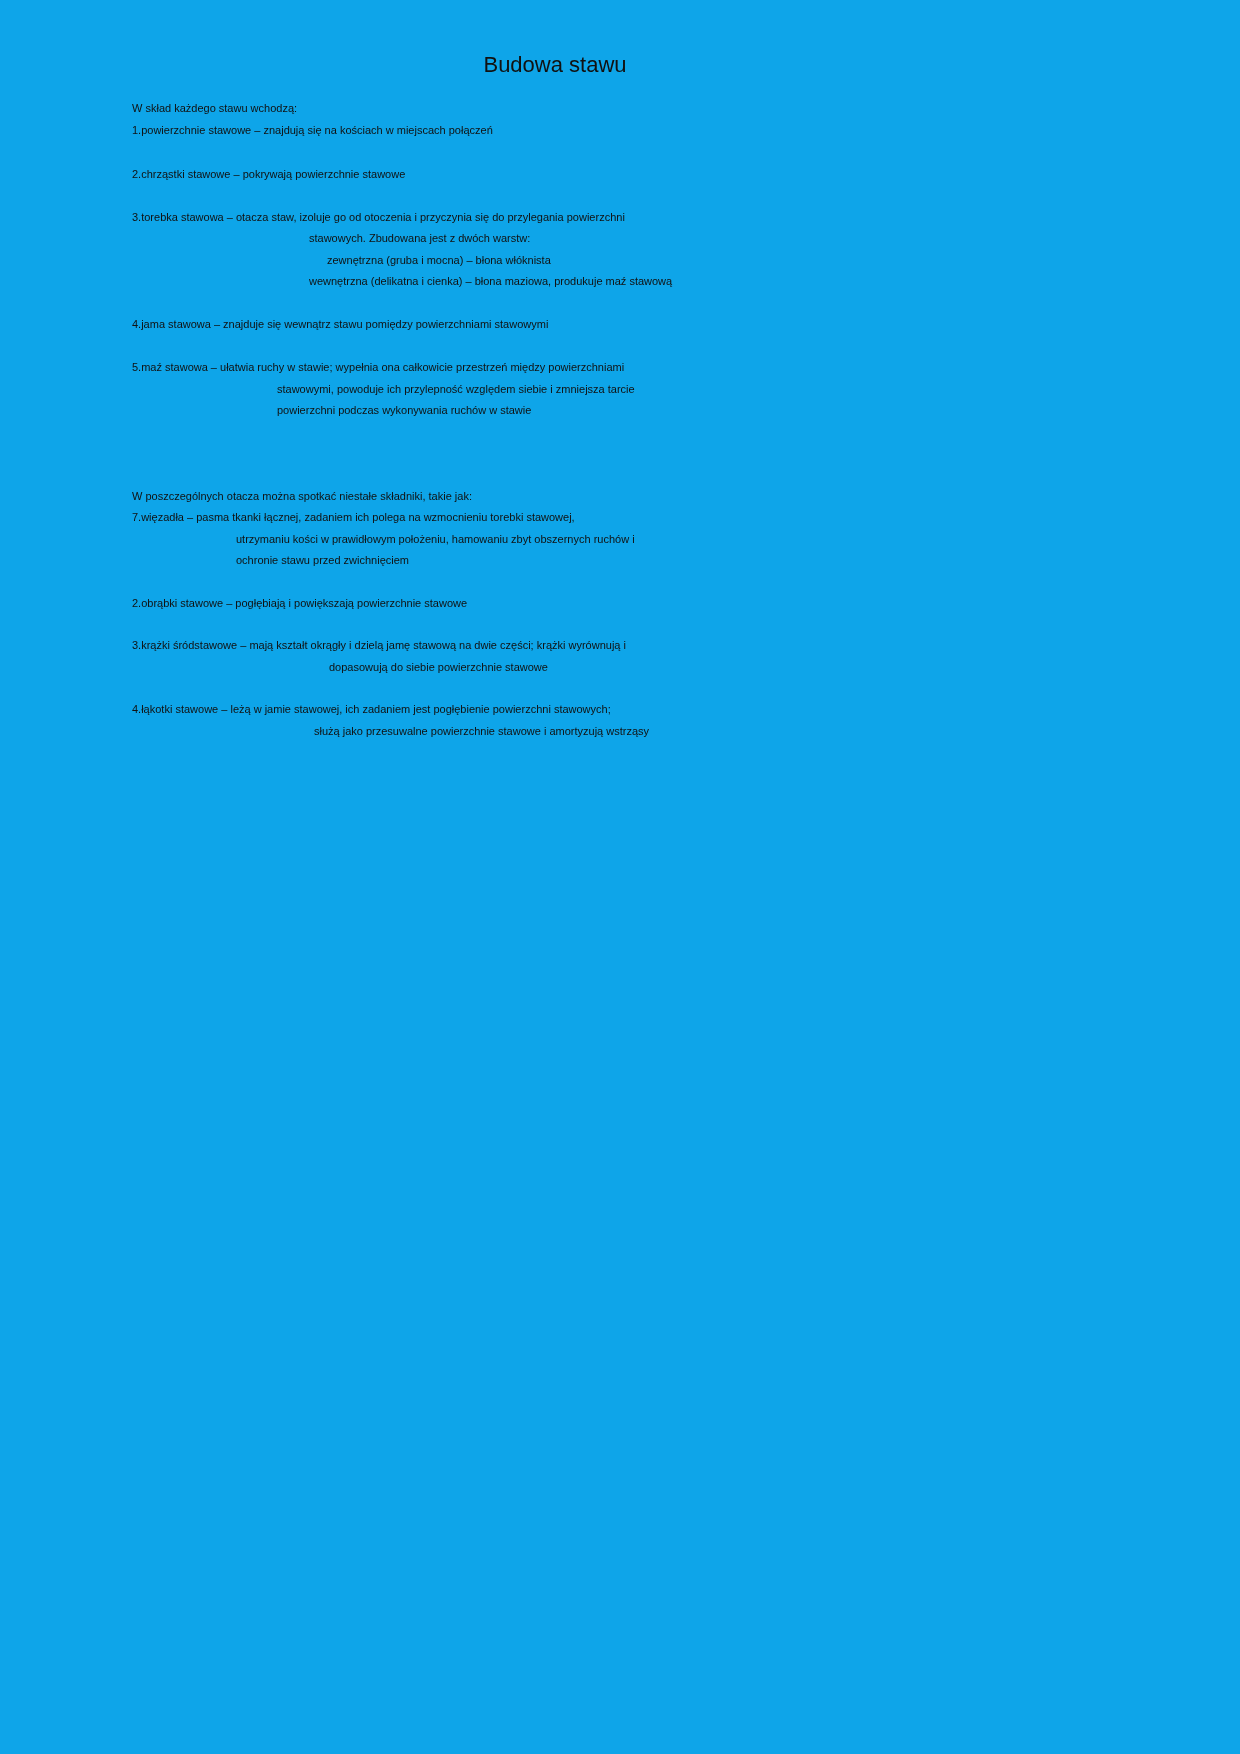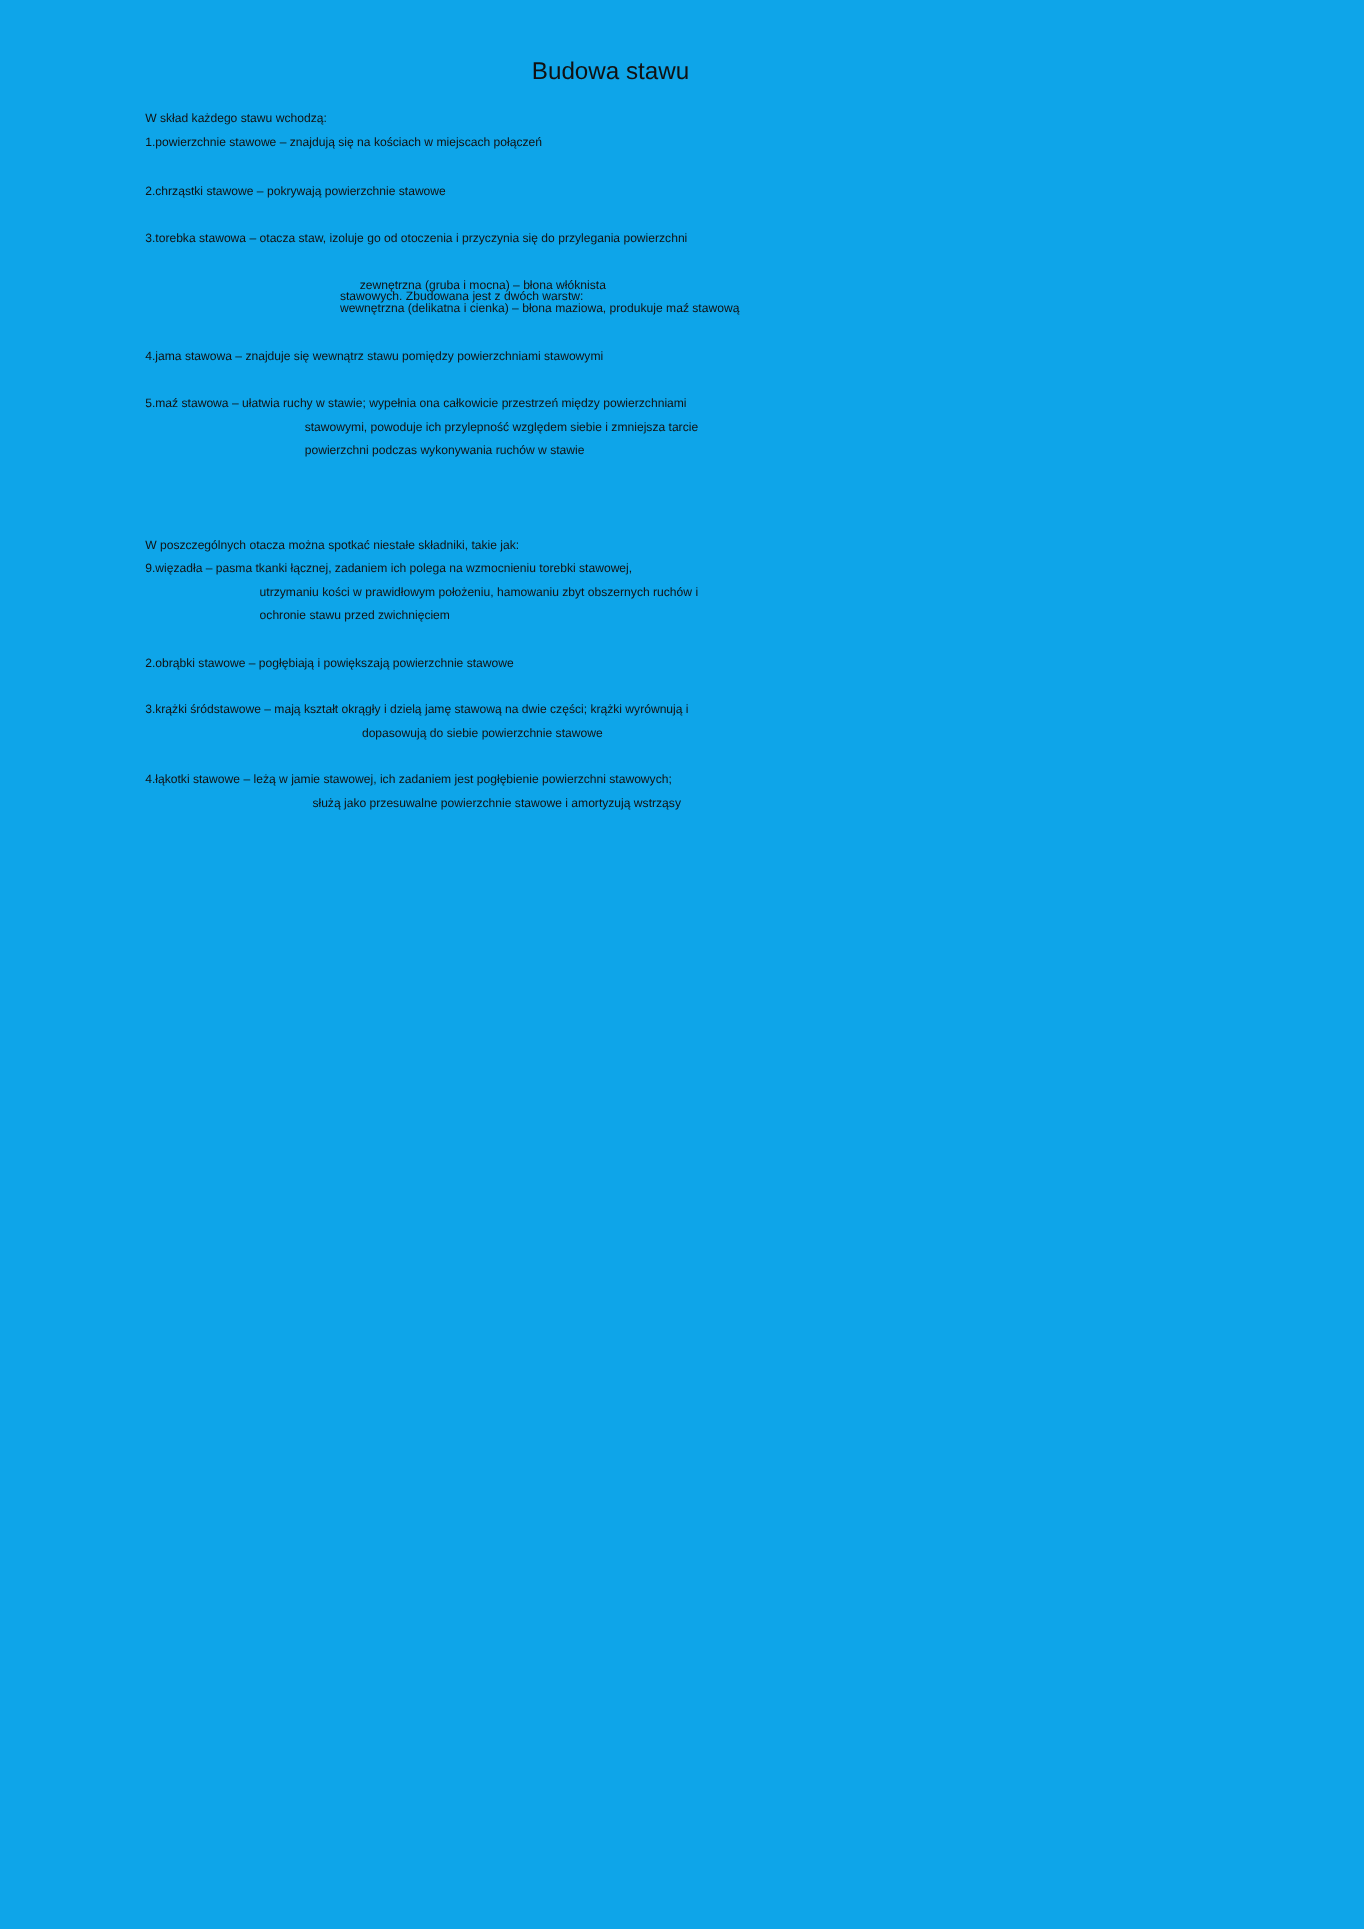--- a/index.html
+++ b/index.html
@@ -55,53 +55,53 @@
     <div>
       <p class="line x0" style="top:119px;">1.powierzchnie stawowe – znajdują się na kościach w miejscach połączeń</p>
     </div>
 
     <div>
       <p class="line x0" style="top:163px;">2.chrząstki stawowe – pokrywają powierzchnie stawowe</p>
     </div>
 
     <div>
       <p class="line x0" style="top:206px;">3.torebka stawowa – otacza staw, izoluje go od otoczenia i przyczynia się do przylegania powierzchni</p>
-      <p class="line" style="top:227px; left:309px;margin-top:32px;">stawowych. Zbudowana jest z dwóch warstw:</p>
+      <p class="line" style="top:227px; left:309px;">stawowych. Zbudowana jest z dwóch warstw:</p>
       <p class="line" style="top:249px; left:327px;text-align:right;">zewnętrzna (gruba i mocna) – błona włóknista</p>
       <p class="line" style="top:270px; left:309px;">wewnętrzna (delikatna i cienka) – błona maziowa, produkuje maź stawową</p>
     </div>
 
     <div>
       <p class="line x0" style="top:313px;">4.jama stawowa – znajduje się wewnątrz stawu pomiędzy powierzchniami stawowymi</p>
     </div>
 
     <div>
       <p class="line x0" style="top:356px;">5.maź stawowa – ułatwia ruchy w stawie; wypełnia ona całkowicie przestrzeń między powierzchniami</p>
       <p class="line" style="top:378px; left:277px;text-align:center;">stawowymi, powoduje ich przylepność względem siebie i zmniejsza tarcie</p>
       <p class="line" style="top:399px; left:277px;">powierzchni podczas wykonywania ruchów w stawie</p>
     </div>
   </div>
 
   <div>
     <p class="line x0" style="top:485px;">W poszczególnych otacza można spotkać niestałe składniki, takie jak:</p>
 
     <div>
-      <p class="line x0" style="top:506px;">9.więzadła – pasma tkanki łącznej, zadaniem ich polega na wzmocnieniu torebki stawowej,</p>
+      <p class="line x0" style="top:506px;">7.więzadła – pasma tkanki łącznej, zadaniem ich polega na wzmocnieniu torebki stawowej,</p>
       <p class="line" style="top:528px; left:236px;">utrzymaniu kości w prawidłowym położeniu, hamowaniu zbyt obszernych ruchów i</p>
       <p class="line" style="top:549px; left:236px;">ochronie stawu przed zwichnięciem</p>
     </div>
 
     <div>
       <p class="line x0" style="top:592px;">2.obrąbki stawowe – pogłębiają i powiększają powierzchnie stawowe</p>
     </div>
 
     <div>
       <p class="line x0" style="top:634px;">3.krążki śródstawowe – mają kształt okrągły i dzielą jamę stawową na dwie części; krążki wyrównują i</p>
       <p class="line" style="top:656px; left:329px;">dopasowują do siebie powierzchnie stawowe</p>
     </div>
 
     <div>
       <p class="line x0" style="top:698px;">4.łąkotki stawowe – leżą w jamie stawowej, ich zadaniem jest pogłębienie powierzchni stawowych;</p>
-      <p class="line" style="top:720px; left:284px;text-align:center;">służą jako przesuwalne powierzchnie stawowe i amortyzują wstrząsy</p>
+      <p class="line" style="top:720px; left:314px;text-align:center;">służą jako przesuwalne powierzchnie stawowe i amortyzują wstrząsy</p>
     </div>
   </div>
 
 </div>
 
 </body></html>

